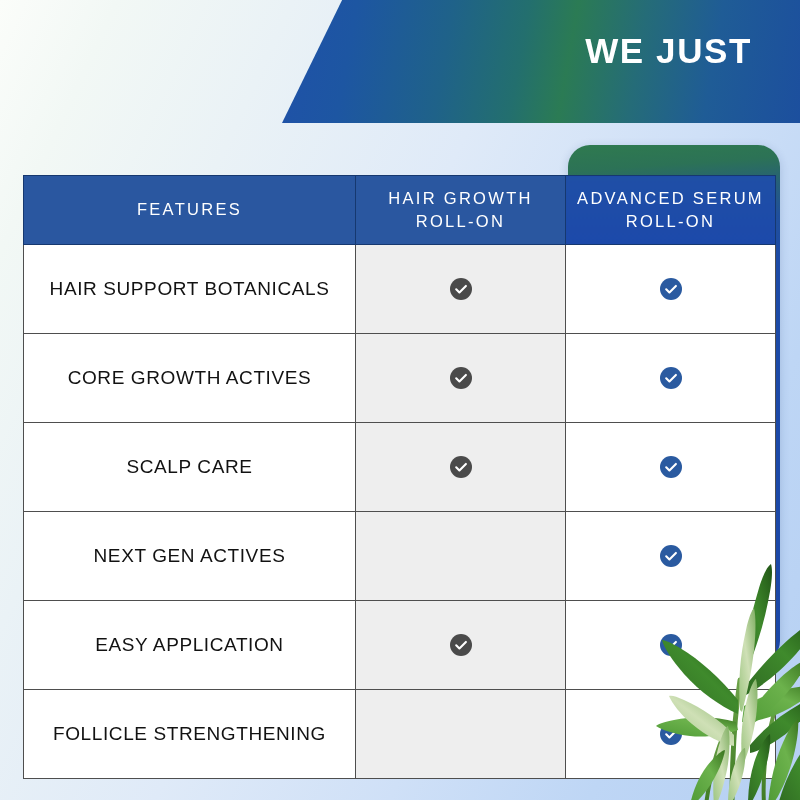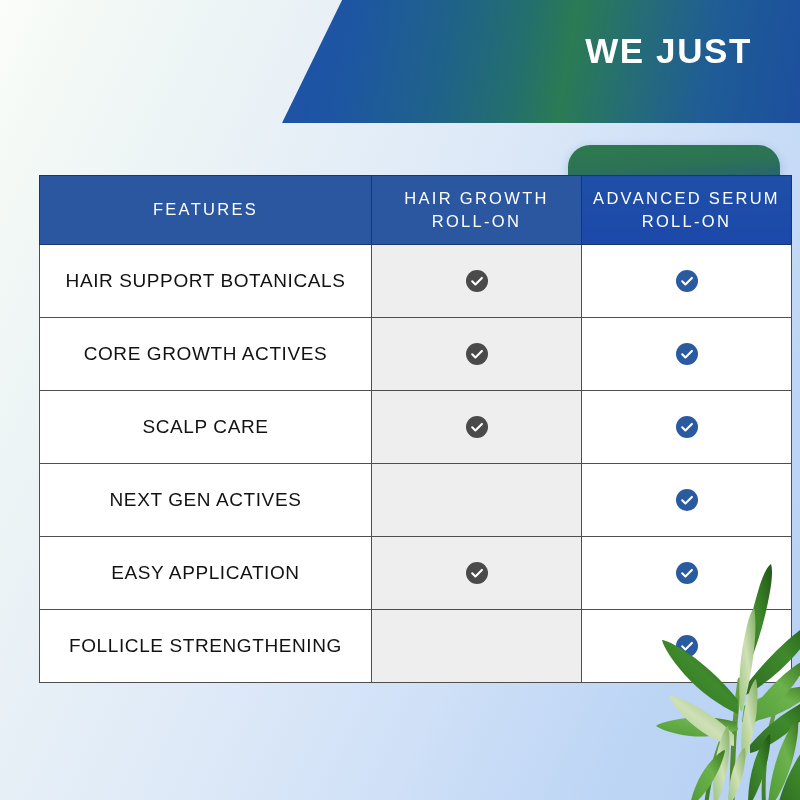--- a/index.html
+++ b/index.html
@@ -89,21 +89,21 @@
     left: 628px;
     top: 560px;
     width: 190px;
     height: 245px;
     pointer-events: none;
   }
 
   
   #table-wrap {
     position: absolute;
-    left: 39px;
+    left: 23px;
     top: 175px;
     width: 752px;
     height: 453px;
   }
   table.cmp {
     border-collapse: collapse;
     table-layout: fixed;
     width: 752px;
     height: 453px;
     border: 1px solid #4e4e4e;
@@ -126,21 +126,21 @@
   }
   th.th-features { background: #2a57a0; }
   th.th-basic    { background: #2a57a0; margin-top: 24px; }
   th.th-premium  {
     background: linear-gradient(180deg, #1f4fa6 0%, #1c49aa 100%);
     border-color: #14346b;
   }
 
   table.cmp tbody td {
     height: 64px;
-    padding: 4px;
+    padding: 12px;
     border: 1px solid #4e4e4e;
     text-align: center;
     vertical-align: middle;
   }
   td.cell-feature {
     background: #ffffff;
     color: #121212;
     font-size: 19px;
     letter-spacing: 0.6px;
     font-weight: normal;

